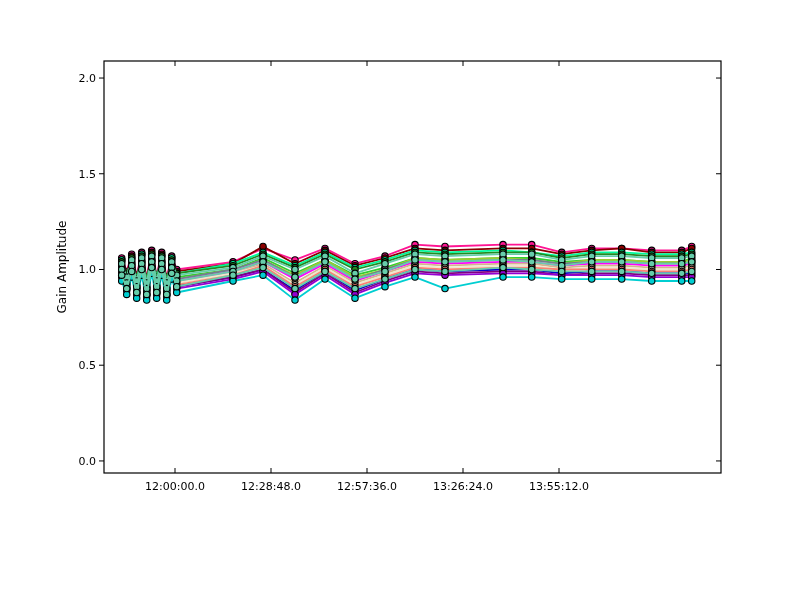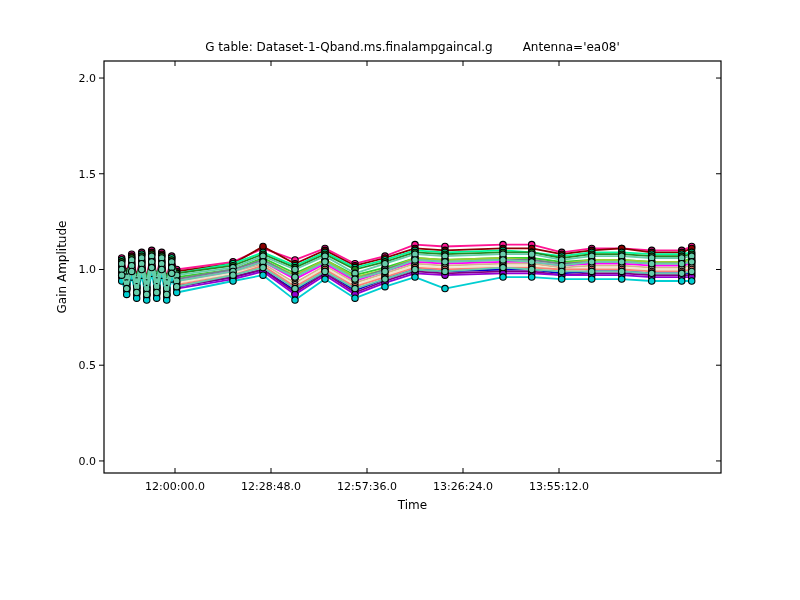--- a/index.html
+++ b/index.html
@@ -33,23 +33,20 @@
   }
   svg text{
     font-family:"DejaVu Sans","Liberation Sans",sans-serif;
     font-size:11px;fill:#000;
   }
 </style>
 </head>
 <body>
 
 <div id="figure">
-  <div class="fig-title">
-    <span>G table: Dataset-1-Qband.ms.finalampgaincal.g</span><span class="antenna">Antenna='ea08'</span>
-  </div>
   <div class="ylabel">Gain Amplitude</div>
   <svg id="plot-svg" width="800" height="600">
       <rect x="104" y="61" width="617" height="412" fill="#ffffff" stroke="#000000" stroke-width="1.2"></rect>
       <line x1="175" y1="473" x2="175" y2="468" stroke="#000" stroke-width="1"></line>
       <line x1="175" y1="61" x2="175" y2="66" stroke="#000" stroke-width="1"></line>
       <text x="175" y="490" text-anchor="middle">12:00:00.0</text>
       <line x1="271" y1="473" x2="271" y2="468" stroke="#000" stroke-width="1"></line>
       <line x1="271" y1="61" x2="271" y2="66" stroke="#000" stroke-width="1"></line>
       <text x="271" y="490" text-anchor="middle">12:28:48.0</text>
       <line x1="367" y1="473" x2="367" y2="468" stroke="#000" stroke-width="1"></line>
@@ -592,14 +589,13 @@
       <circle cx="445.0" cy="271.4" r="3.2" fill="#66CDAA" stroke="#000000" stroke-width="1.1"></circle>
       <circle cx="503.0" cy="267.6" r="3.2" fill="#66CDAA" stroke="#000000" stroke-width="1.1"></circle>
       <circle cx="531.7" cy="269.5" r="3.2" fill="#66CDAA" stroke="#000000" stroke-width="1.1"></circle>
       <circle cx="561.7" cy="271.4" r="3.2" fill="#66CDAA" stroke="#000000" stroke-width="1.1"></circle>
       <circle cx="591.7" cy="271.4" r="3.2" fill="#66CDAA" stroke="#000000" stroke-width="1.1"></circle>
       <circle cx="621.7" cy="271.4" r="3.2" fill="#66CDAA" stroke="#000000" stroke-width="1.1"></circle>
       <circle cx="651.7" cy="273.3" r="3.2" fill="#66CDAA" stroke="#000000" stroke-width="1.1"></circle>
       <circle cx="681.7" cy="273.3" r="3.2" fill="#66CDAA" stroke="#000000" stroke-width="1.1"></circle>
       <circle cx="691.7" cy="271.4" r="3.2" fill="#66CDAA" stroke="#000000" stroke-width="1.1"></circle>
     </svg>
-  <div class="xlabel">Time</div>
 </div>
 
 </body></html>

